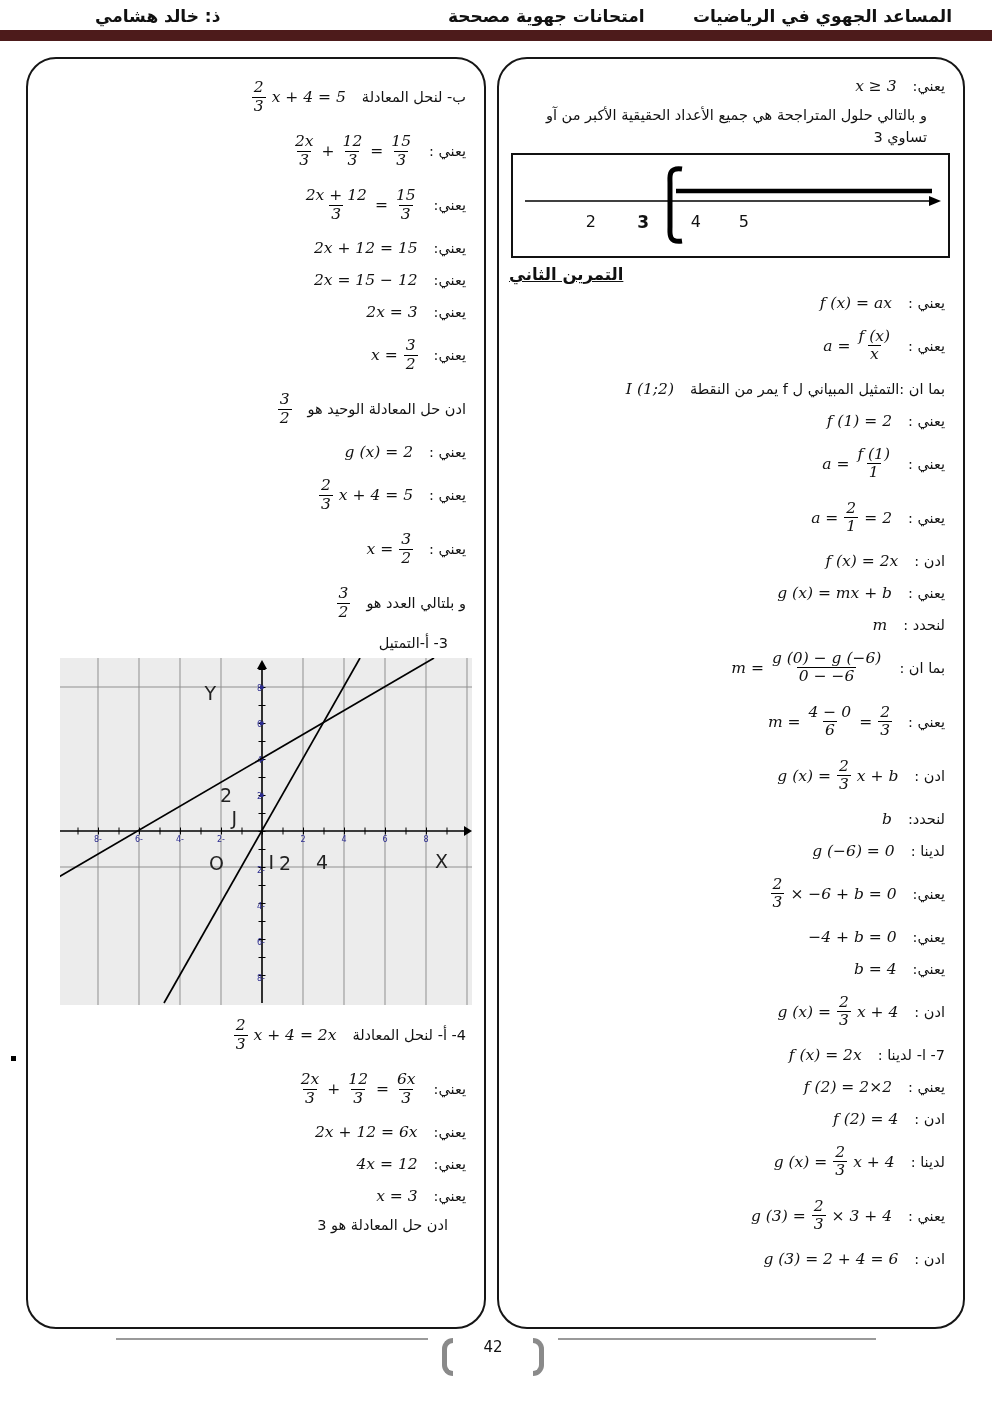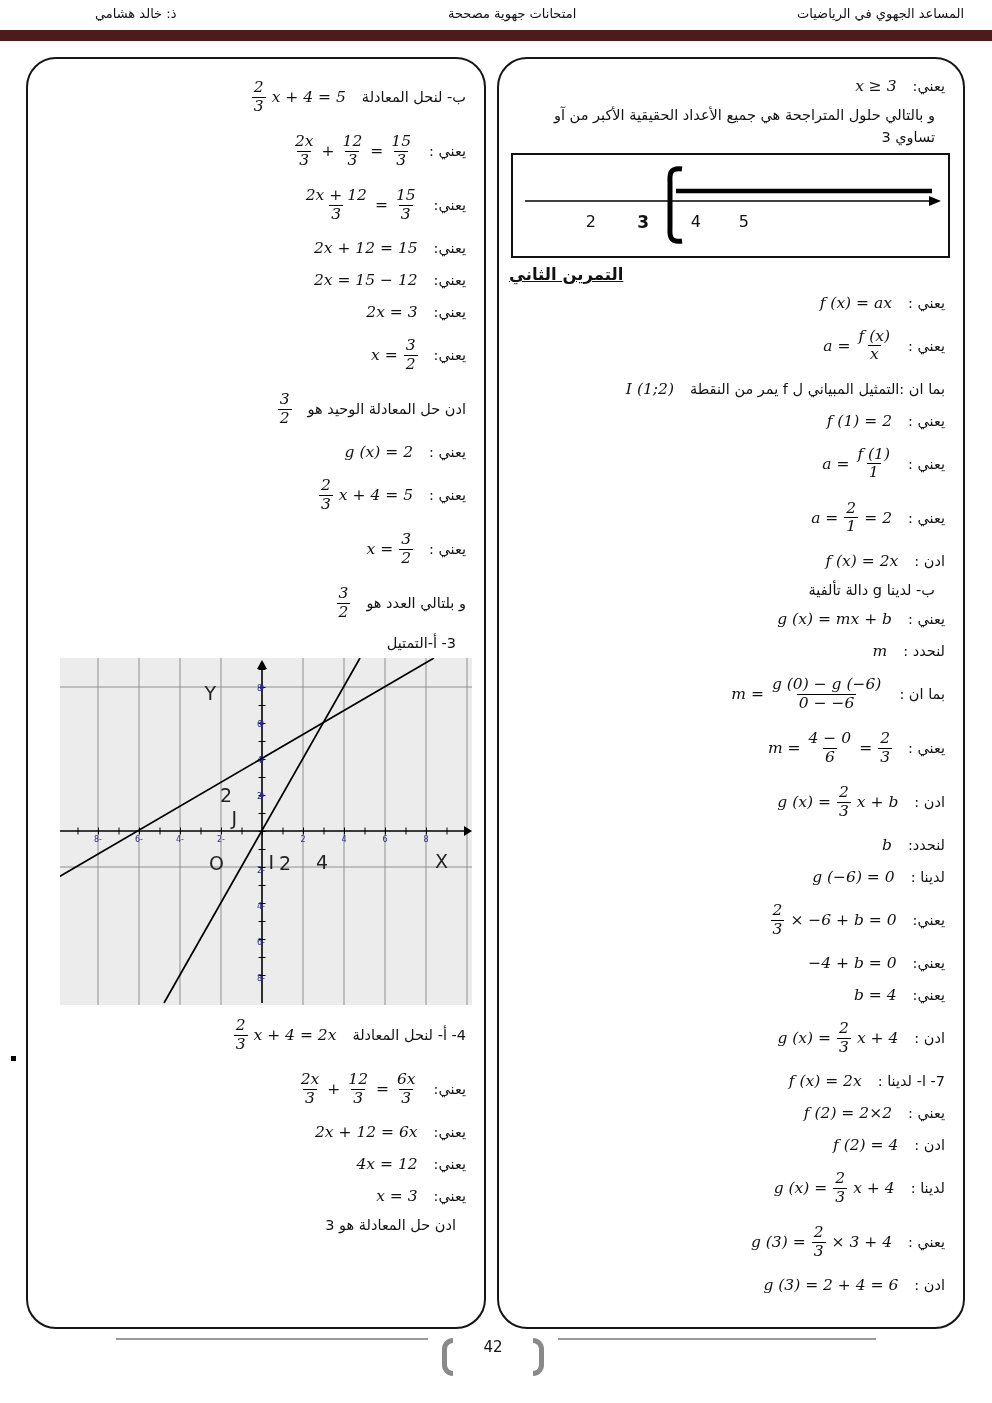--- a/index.html
+++ b/index.html
@@ -1,41 +1,41 @@
 <!DOCTYPE html>
 <html lang="ar"><head>
 <meta charset="utf-8">
 <style>
   html,body{margin:0;padding:0}
   body{width:992px;height:1403px;position:relative;background:#fff;color:#111;
        font-family:"DejaVu Sans",sans-serif;overflow:hidden}
 
   
-  .hdr-txt{position:absolute;top:6px;font-weight:400;font-size:13px;white-space:nowrap}
-  #hdr-right{right:28px}
+  .hdr-txt{position:absolute;top:6px;font-weight:700;font-size:17px;white-space:nowrap}
+  #hdr-right{right:40px}
   #hdr-center{left:448px}
   #hdr-left{left:95px}
   .bar{position:absolute;left:0;top:30px;width:992px;height:11px;background:#4d1b1b}
 
   
   .col{position:absolute;top:57px;height:1272px;border:2px solid #161616;border-radius:30px;
        box-sizing:border-box;overflow:hidden;direction:rtl;padding:10px 12px 8px 10px}
   #col-left{left:26px;width:460px}
   #col-right{left:497px;width:468px}
 
   
   .ln{display:flex;direction:rtl;align-items:center;gap:16px;margin:2px 6px;min-height:30px}
   .ln.fr{min-height:52px}
   .lab{font-size:14.5px;white-space:nowrap}
   .math{direction:ltr;display:inline-flex;align-items:center;gap:6px;
         font-family:"DejaVu Serif",serif;font-style:italic;font-size:15.5px;white-space:nowrap}
   .frac{display:inline-flex;flex-direction:column;align-items:center;line-height:1.15}
   .frac .den{border-top:1.3px solid #000;padding:0 2px}
   .frac .num{padding:0 2px}
-  .t{display:block;text-align:right;font-size:14.5px;line-height:1.55;margin:3px 16px}
+  .t{display:block;text-align:right;font-size:14.5px;line-height:1.55;margin:3px 24px}
   .extitle{text-align:left;margin:6px 0 4px}
   .extitle span{font-weight:700;font-size:16.5px;text-decoration:underline}
 
   .figwrap{margin:4px 0}
   svg{display:block}
 
   
   #footer{position:absolute;left:0;top:1338px;width:992px;display:flex;align-items:flex-start;justify-content:center}
   .fline{height:2px;background:#9a9a9a}
   #fline-l{width:312px}
@@ -128,21 +128,20 @@
         </span>
         <span>= 2</span>
       </span>
   </div>
 
   <div class="ln">
     <span class="lab">ادن :</span>
     <span class="math">f (x) = 2x</span>
   </div>
 
-  <div class="t">ب- لدينا g دالة تألفية</div>
 
   <div class="ln">
     <span class="lab">يعني :</span>
     <span class="math">g (x) = mx + b</span>
   </div>
 
   <div class="ln">
     <span class="lab">لنحدد :</span>
     <span class="math">m</span>
   </div>

